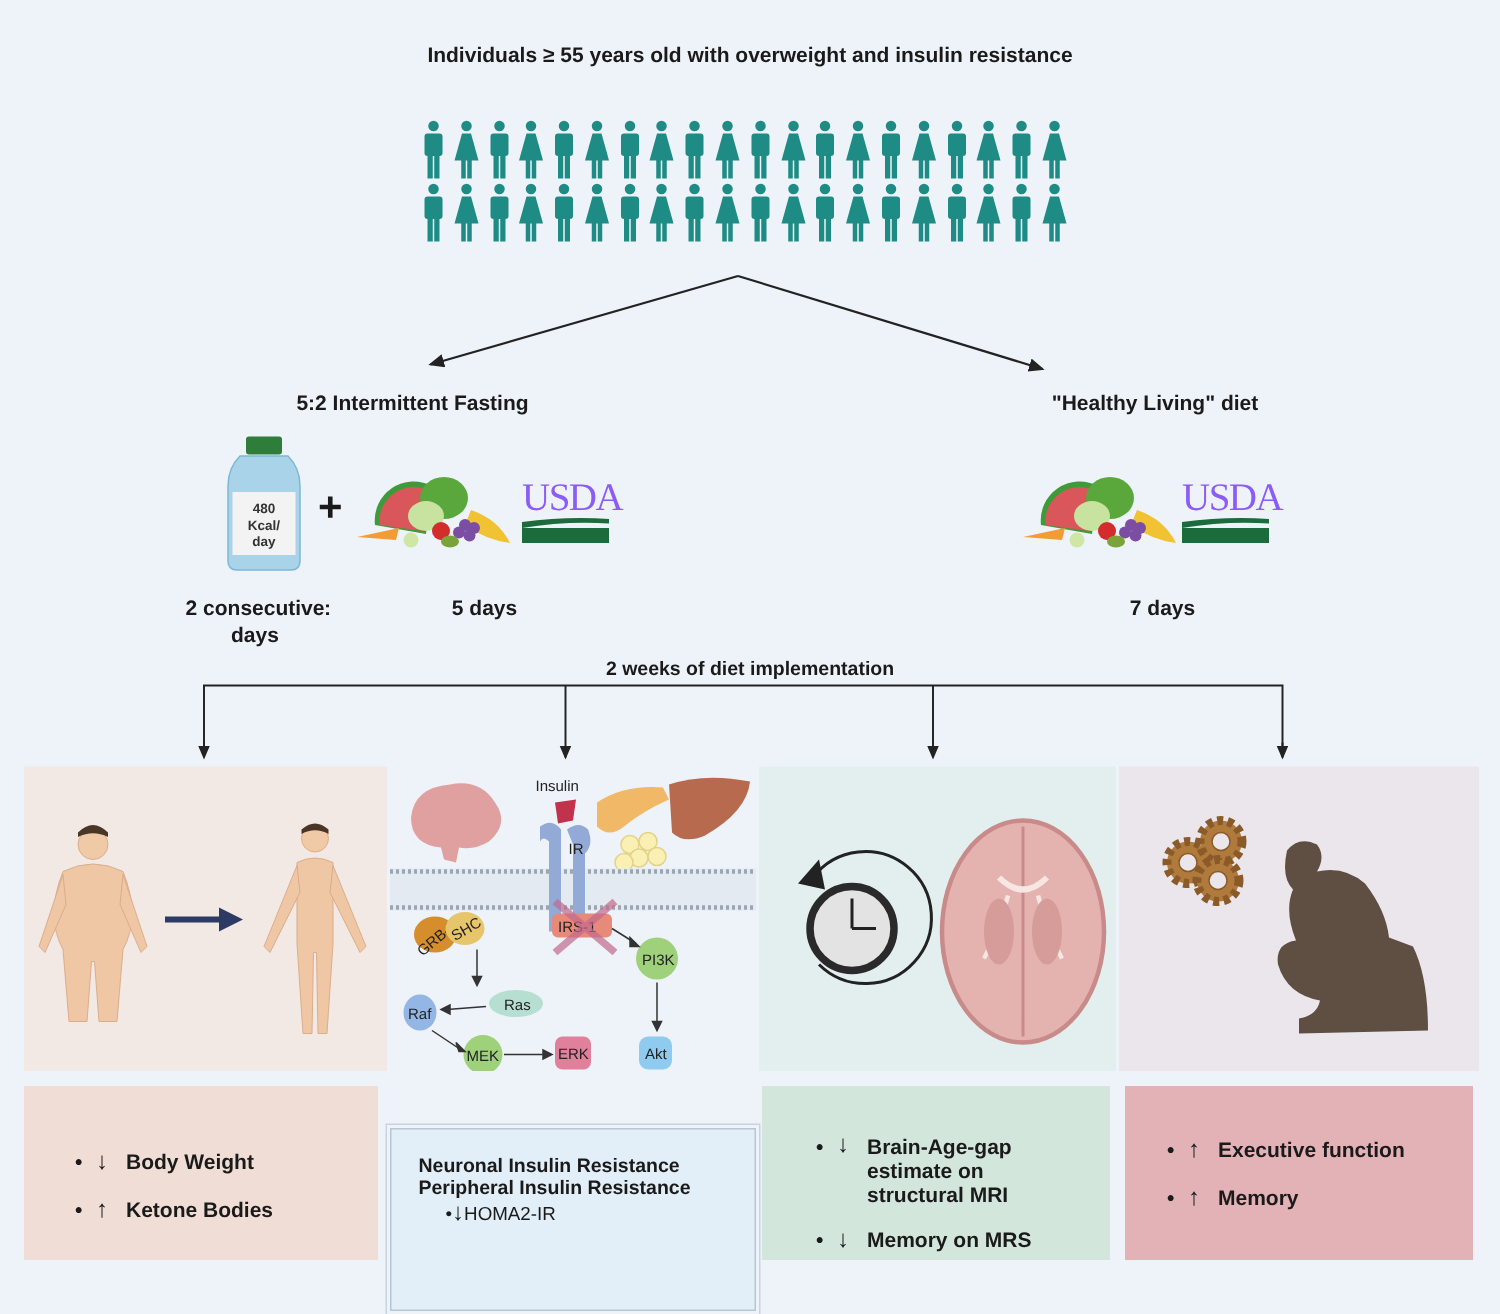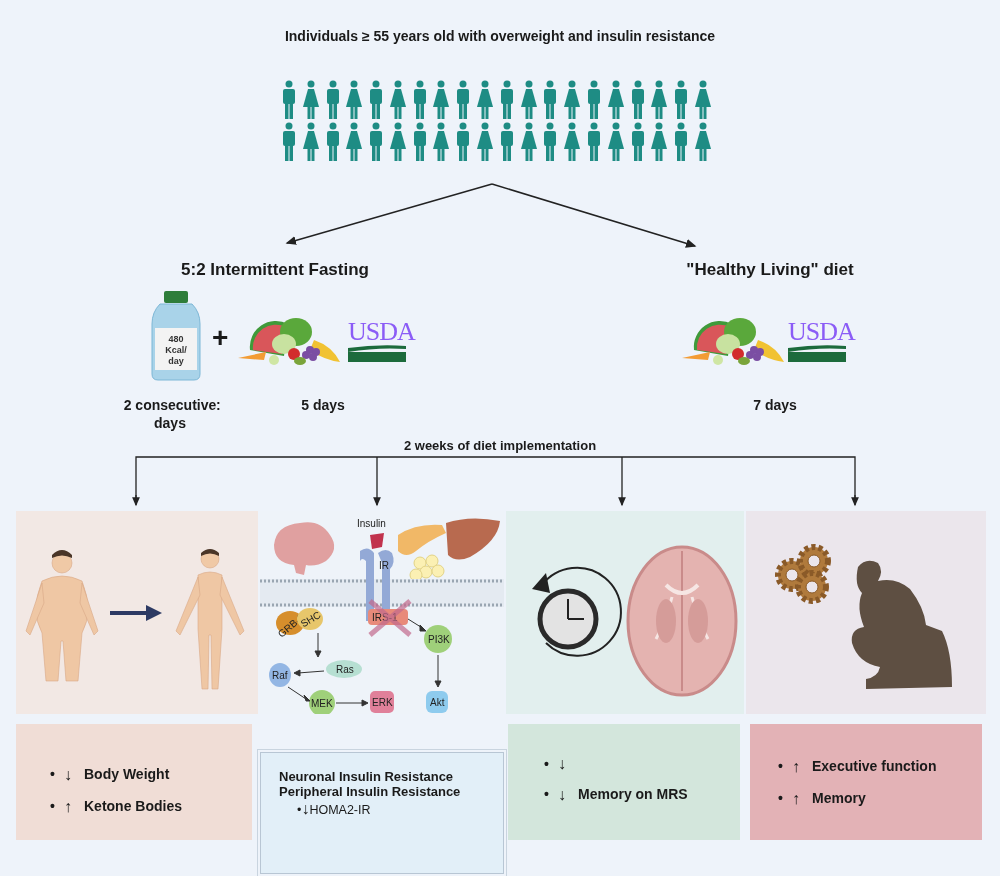--- a/index.html
+++ b/index.html
@@ -7,21 +7,21 @@
     width:1000px; height:876px; position:relative; overflow:hidden;
     background:#eef3fa;
     font-family:"Liberation Sans", sans-serif; color:#1a1a1a;
   }
   .abs { position:absolute; }
   .title { left:0; width:1000px; top:28px; text-align:center; font-size:14px; font-weight:bold; }
   .people { left:280px; top:80px; width:432px; }
   .people-row { display:flex; justify-content:space-between; height:42px; }
   .person { width:18px; height:40px; }
   .conn { left:0; top:0; width:1000px; height:876px; pointer-events:none; }
-  .arm-label { font-size:17px; font-weight:bold; text-align:center; }
+  .arm-label { font-size:14px; font-weight:bold; text-align:center; }
   .days { font-size:14px; font-weight:bold; text-align:center; line-height:18px; }
   .plus { font-size:28px; font-weight:bold; }
   .impl { left:0; width:1000px; top:438px; text-align:center; font-size:13px; font-weight:bold; }
   .panel { top:511px; height:203px; }
   .box { top:724px; height:116px; box-sizing:border-box; }
   .box ul { list-style:none; margin:0; padding:0; }
   .box li { font-size:14px; font-weight:bold; margin:0 0 14px 0; display:flex; }
   .bul { width:14px; flex:none; }
   .arr { width:20px; flex:none; font-weight:normal; font-size:16px; }
   .box2 h4 { margin:0; font-size:13px; font-weight:bold; }
@@ -500,20 +500,21 @@
   <h4>Neuronal Insulin Resistance</h4>
   <h4>Peripheral Insulin Resistance</h4>
   <div class="sub"><span class="bul">•</span><span class="arr">↓</span><span>HOMA2-IR</span></div>
 </div>
 
 <div class="abs box" style="left:508px;width:232px;background:#d3e6dc;padding:32px 20px 0 36px;">
   <ul>
     <li style="line-height:16px;">
         <span class="bul">•</span>
         <span class="arr">↓</span>
+        <span>Brain-Age-gap estimate on structural MRI</span>
       </li>
     <li>
         <span class="bul">•</span>
         <span class="arr">↓</span>
         <span>Memory on MRS</span>
       </li>
   </ul>
 </div>
 
 <div class="abs box" style="left:750px;width:232px;background:#e3b2b6;padding:34px 0 0 28px;">

